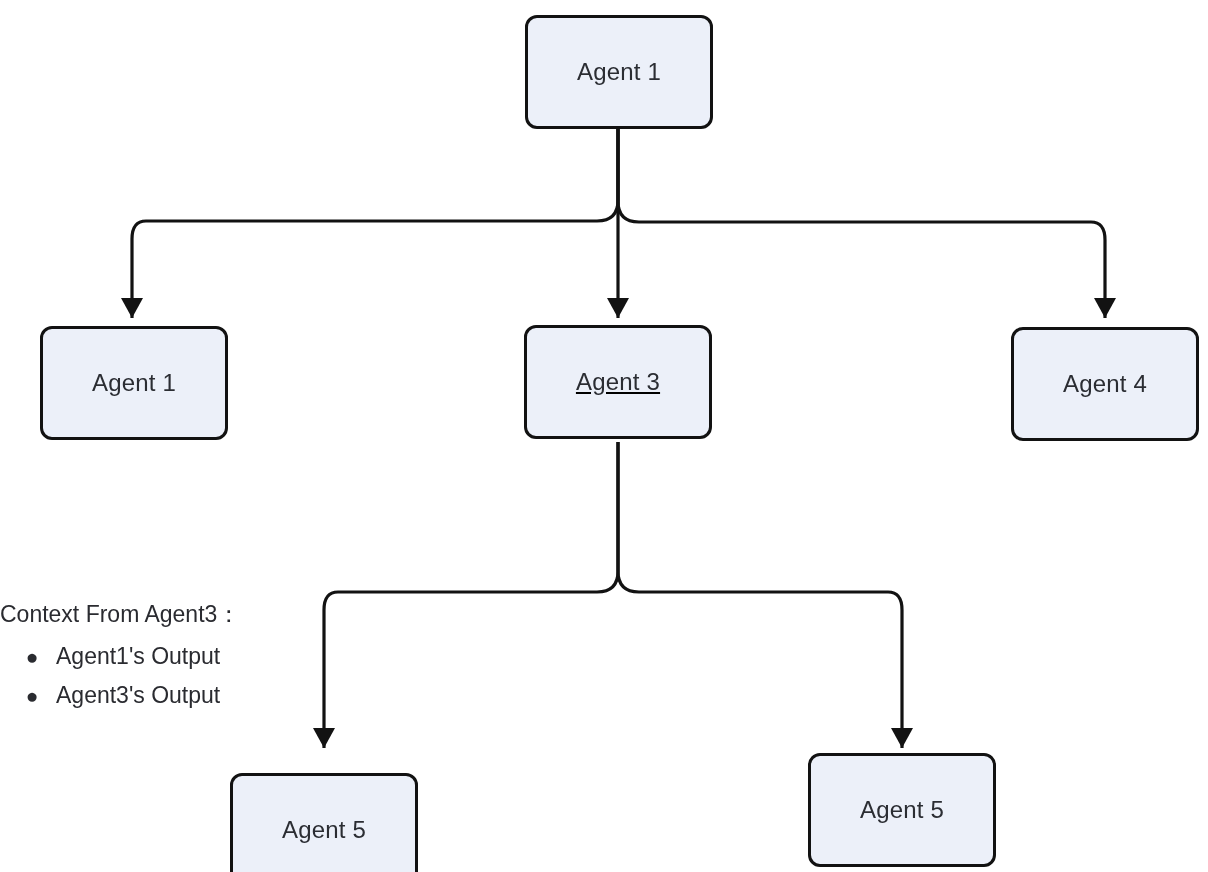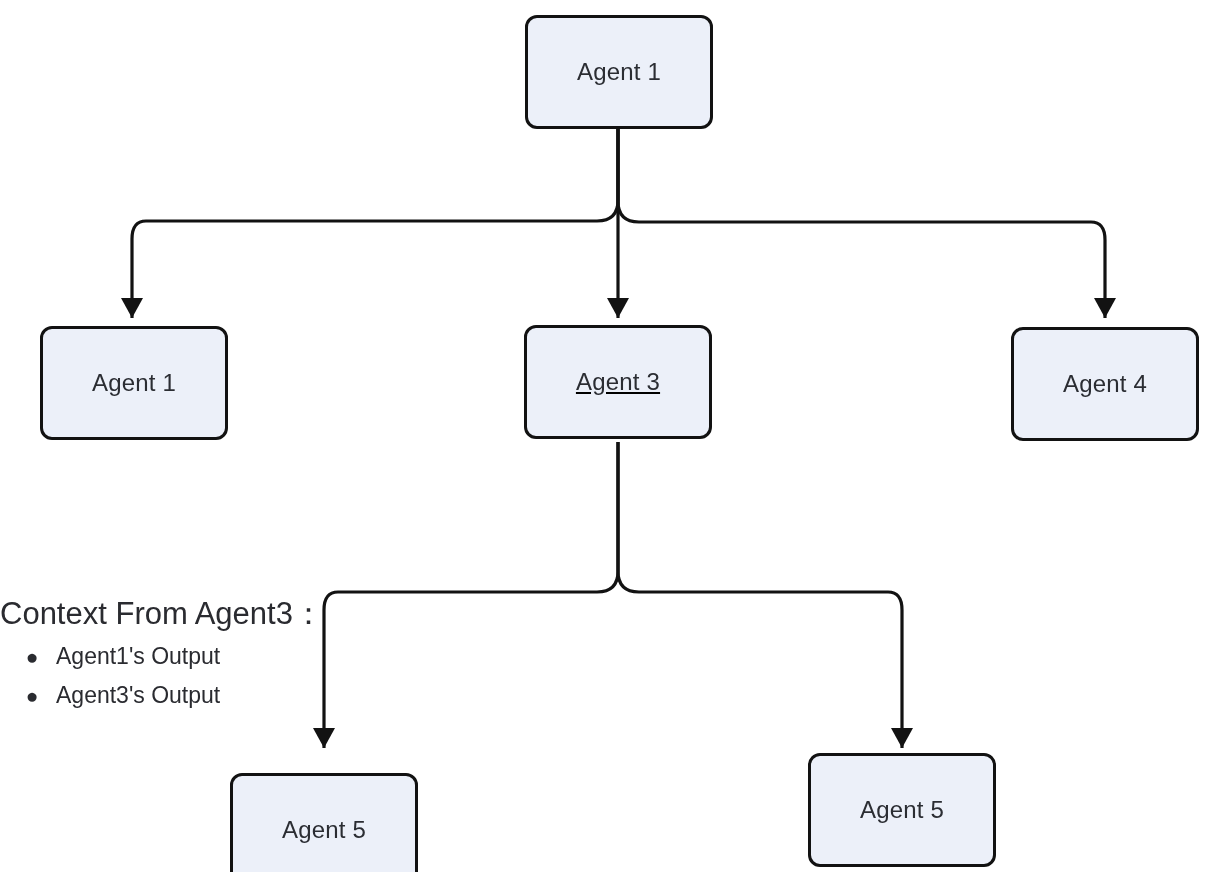--- a/index.html
+++ b/index.html
@@ -55,21 +55,21 @@
   .node-agent6 { left: 808px; top: 753px; }
 
   .annotation {
     position: absolute;
     left: 0px;
     top: 598px;
     width: 310px;
     color: #2a2b30;
   }
   .annotation-title {
-    font-size: 31px;
+    font-size: 23px;
     line-height: 32px;
     white-space: nowrap;
   }
   .annotation-list {
     margin-top: 7px;
   }
   .annotation-item {
     display: flex;
     align-items: baseline;
     font-size: 23px;

